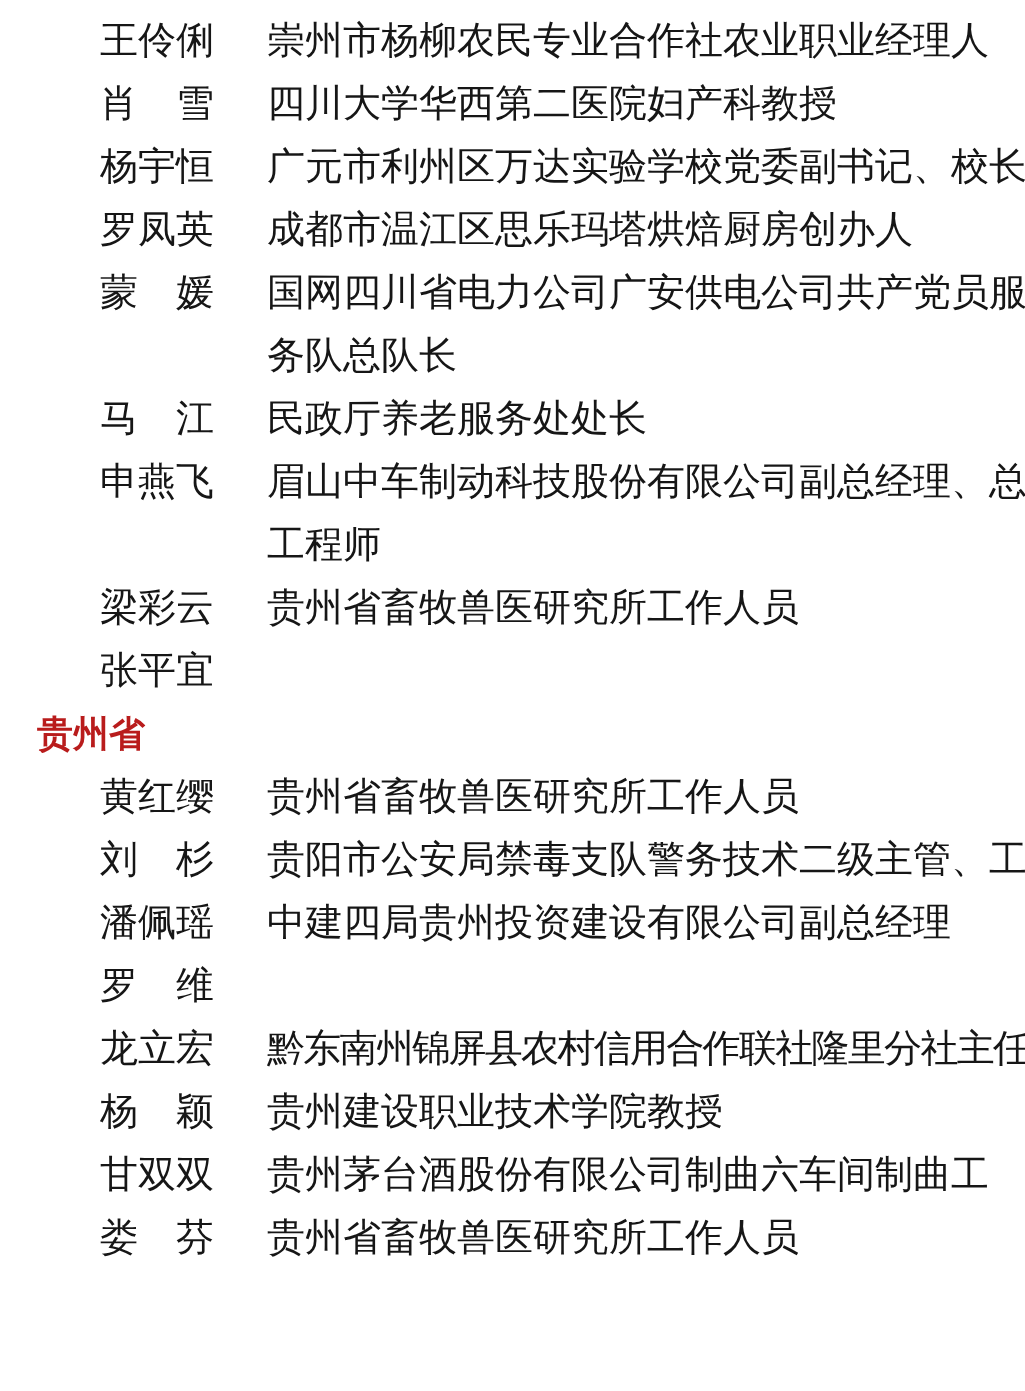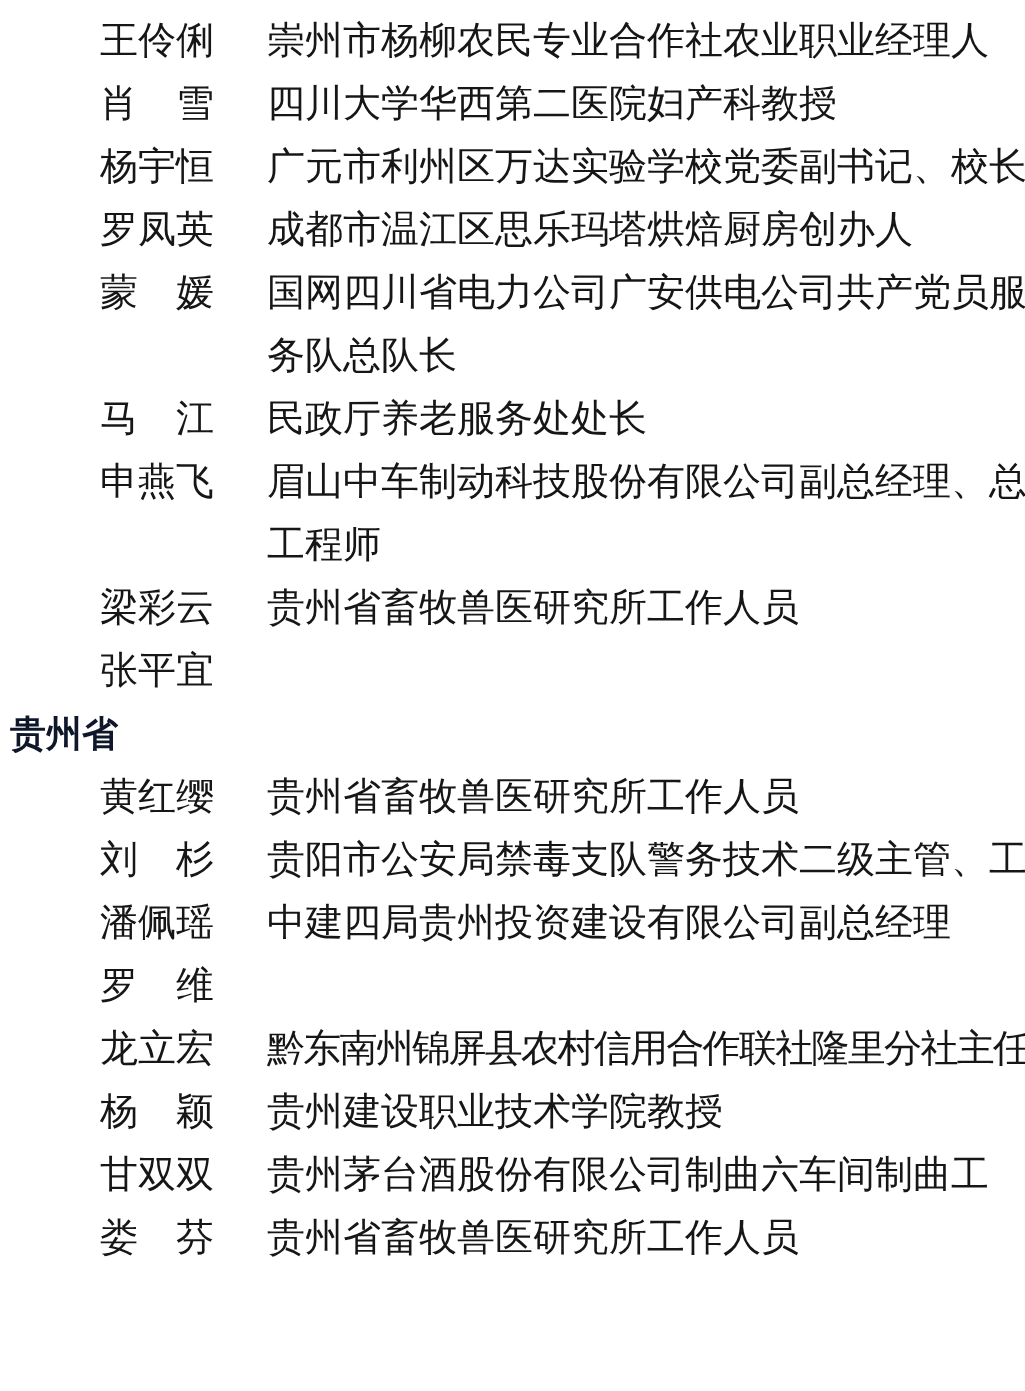--- a/index.html
+++ b/index.html
@@ -11,27 +11,27 @@
     width: 1025px;
     height: 1391px;
     overflow: hidden;
     font-family: "DejaVu Serif", serif;
     color: #161616;
   }
   .page {
     padding-top: 9px;
   }
   .section-header {
-    margin-left: 10px;
+    margin-left: 37px;
     height: 63px;
     line-height: 63px;
     font-size: 36px;
     font-weight: 700;
     font-family: "DejaVu Sans", sans-serif;
-    color: #0f172a;
+    color: #b91c1c;
   }
   .row {
     display: flex;
     align-items: flex-start;
   }
   .name {
     margin-left: 100px;
     width: 114px;
     flex-shrink: 0;
     display: flex;

